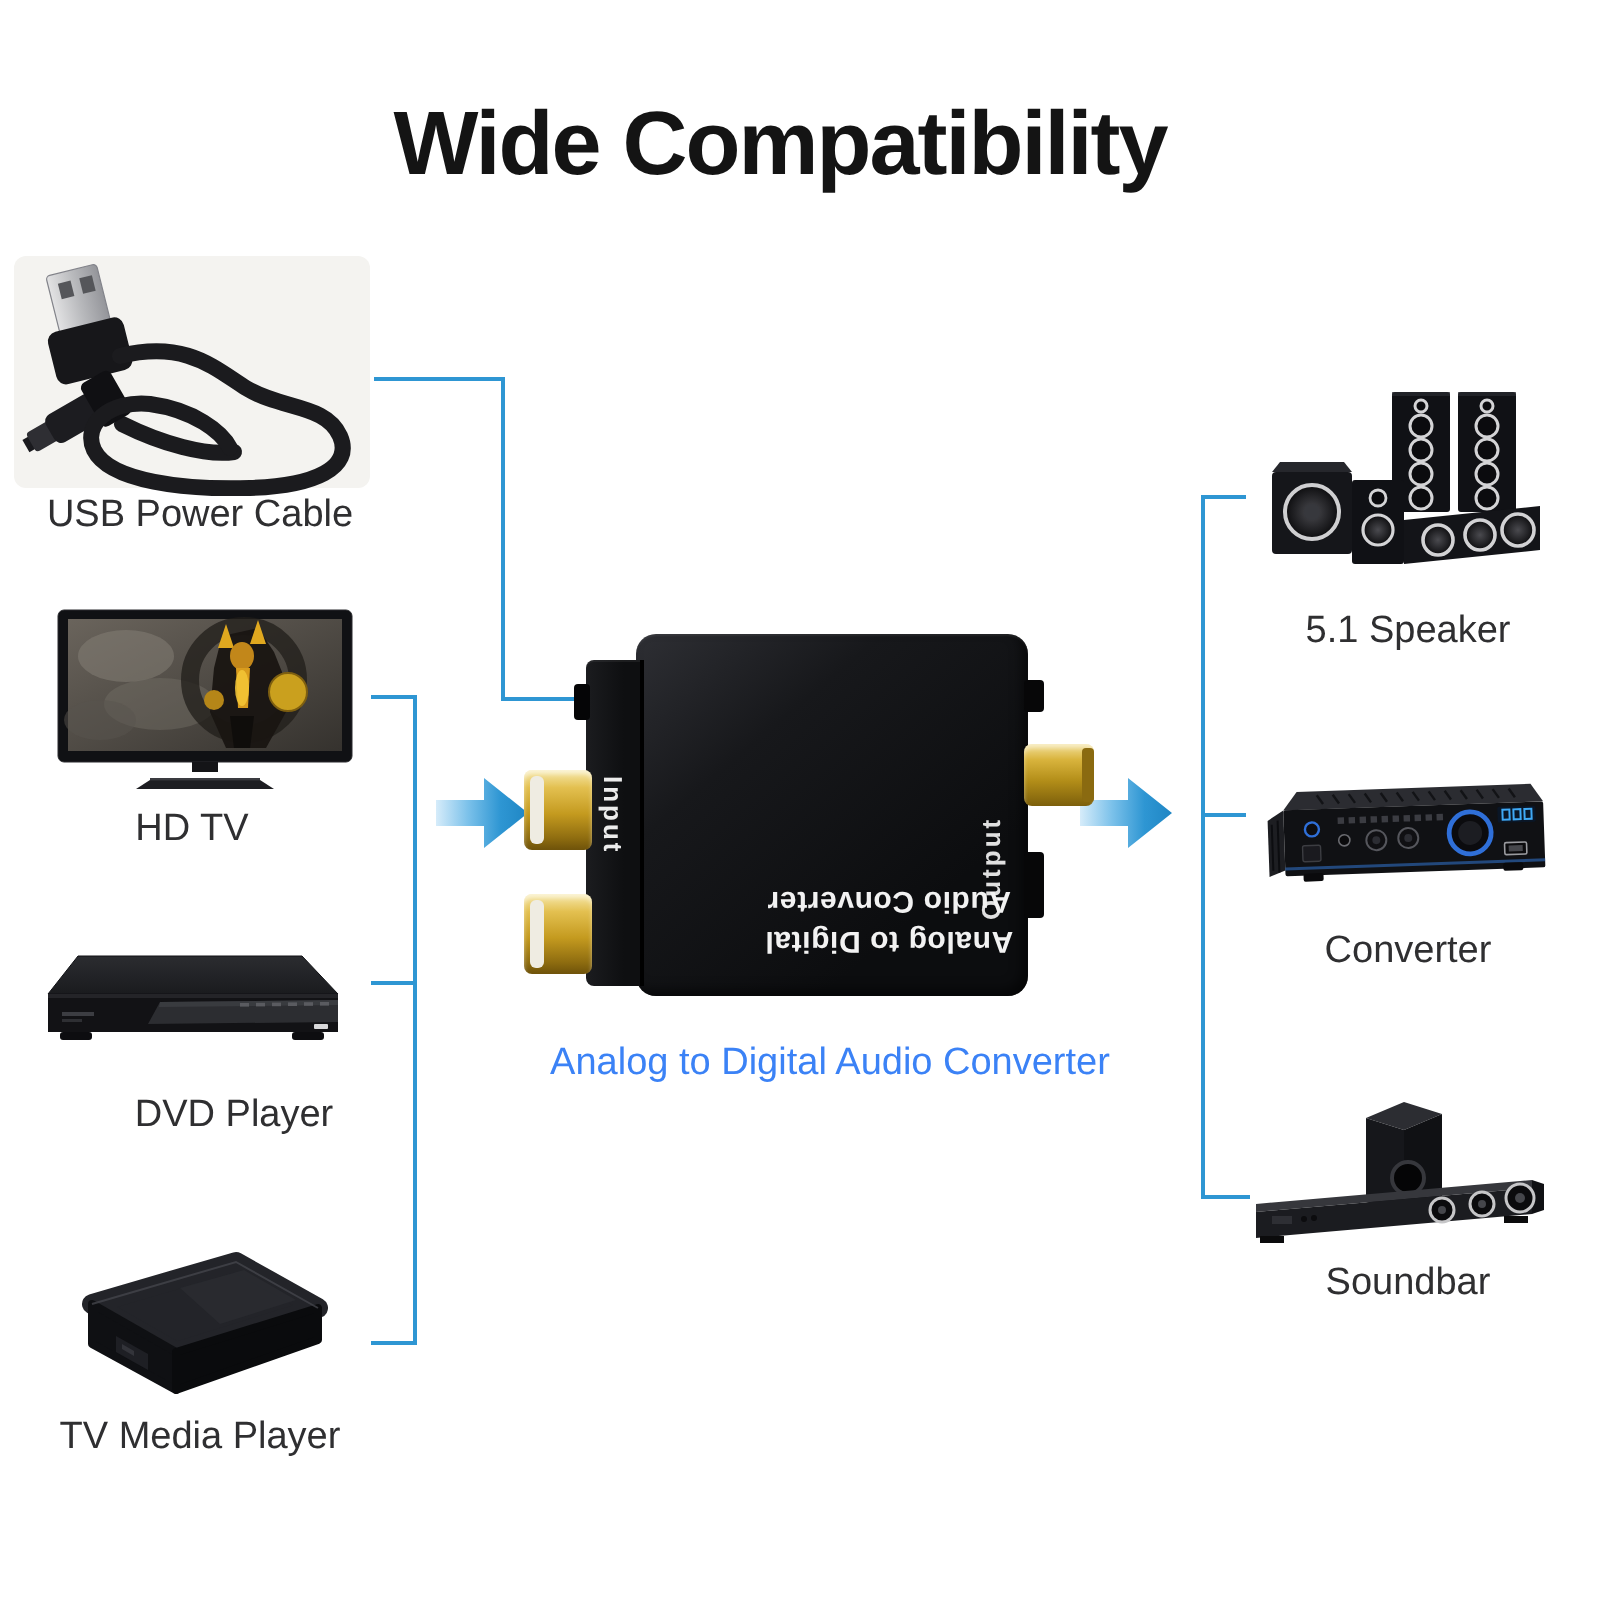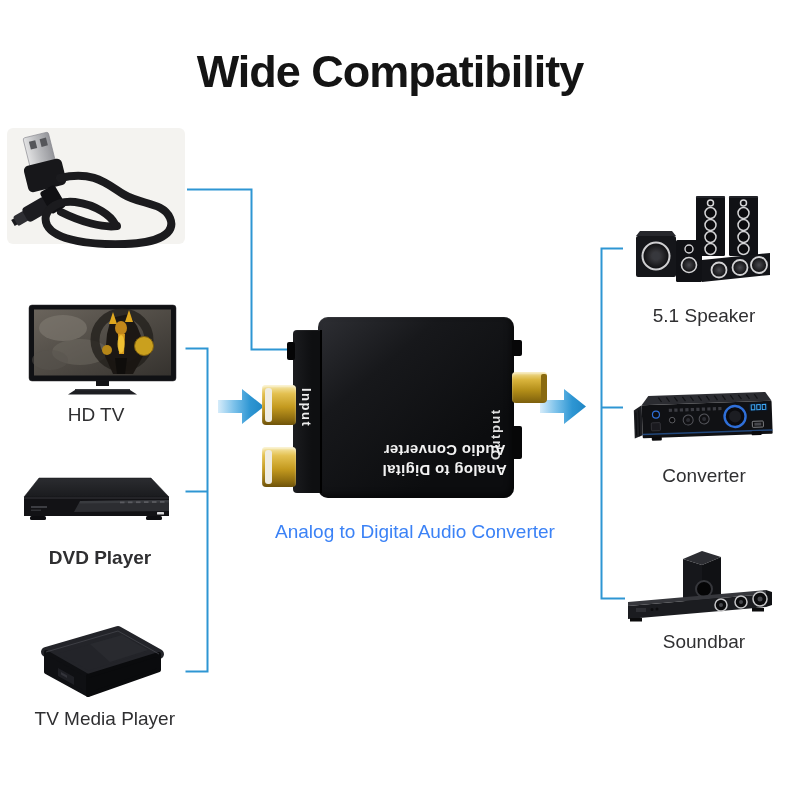--- a/index.html
+++ b/index.html
@@ -4,22 +4,22 @@
 <style>
   html,body{margin:0;padding:0;background:#ffffff;}
   #canvas{position:relative;width:780px;height:800px;background:#ffffff;overflow:hidden;
           font-family:"Liberation Sans",sans-serif;}
   .abs{position:absolute;}
   #title{position:absolute;top:46px;left:0;right:0;text-align:center;
          font-size:45px;font-weight:bold;letter-spacing:-1px;color:#141414;}
   .dev-label{position:absolute;font-size:19px;color:#2f2f31;text-align:center;width:150px;}
   #lbl-usb{left:0;top:247px;width:200px;}
   #lbl-hdtv{left:21px;top:404px;}
-  #lbl-dvd{left:25px;top:547px;font-weight:bold;}
-  #lbl-media{left:25px;top:708px;text-align:right;}
+  #lbl-dvd{left:42px;top:547px;}
+  #lbl-media{left:25px;top:708px;}
   #lbl-speaker{left:629px;top:305px;}
   #lbl-amp{left:629px;top:465px;}
   #lbl-soundbar{left:629px;top:631px;}
   #converter-caption{position:absolute;left:230px;top:521px;width:370px;text-align:center;
                      font-size:19px;color:#3b82f6;}
   
   #converter{position:absolute;left:260px;top:310px;width:300px;height:215px;}
   .conv-body{position:absolute;left:58px;top:7px;width:196px;height:181px;border-radius:10px;
      background:linear-gradient(140deg,#2e2f34 0%,#17181b 30%,#0c0d0f 75%);
      box-shadow:inset 0 1px 1px rgba(255,255,255,.07), inset -3px -3px 6px rgba(0,0,0,.55);}
@@ -95,20 +95,21 @@
     </g>
     <g transform="rotate(-30 42 82)">
       <rect x="5" y="74.5" width="5" height="7" fill="#1a1a1e"></rect>
       <rect x="8" y="72.5" width="13" height="11" rx="2" fill="#2e2e33"></rect>
       <rect x="19" y="70" width="27" height="16" rx="4" fill="#1c1c20"></rect>
       <rect x="43" y="65" width="17" height="25" rx="3" fill="#101013"></rect>
     </g>
     <path d="M 55 52 C 88 44 102 58 118 68 C 136 79 158 76 165 92 C 172 108 152 117 120 118
              C 88 119 50 115 42 99 C 36 86 50 74 70 76 C 92 79 106 90 110 98" stroke="#1b1b1e" stroke-width="8" stroke-linecap="round" fill="none"></path>
   </svg>
+  <div class="dev-label" id="lbl-usb">USB Power Cable</div>
 
   <svg class="abs" style="left:25px;top:300px;" width="155" height="100" viewBox="0 0 155 100">
     <defs>
       <linearGradient id="tvbg" x1="0" y1="0" x2="1" y2="1">
         <stop offset="0" stop-color="#6a645c"></stop>
           <stop offset="1" stop-color="#35322e"></stop>
       </linearGradient>
     </defs>
     <rect x="4" y="5" width="147" height="76" rx="3" fill="#101114" stroke="#2a2b2e" stroke-width="0.5"></rect>
     <rect x="9" y="9.5" width="137" height="66" fill="url(#tvbg)"></rect>

